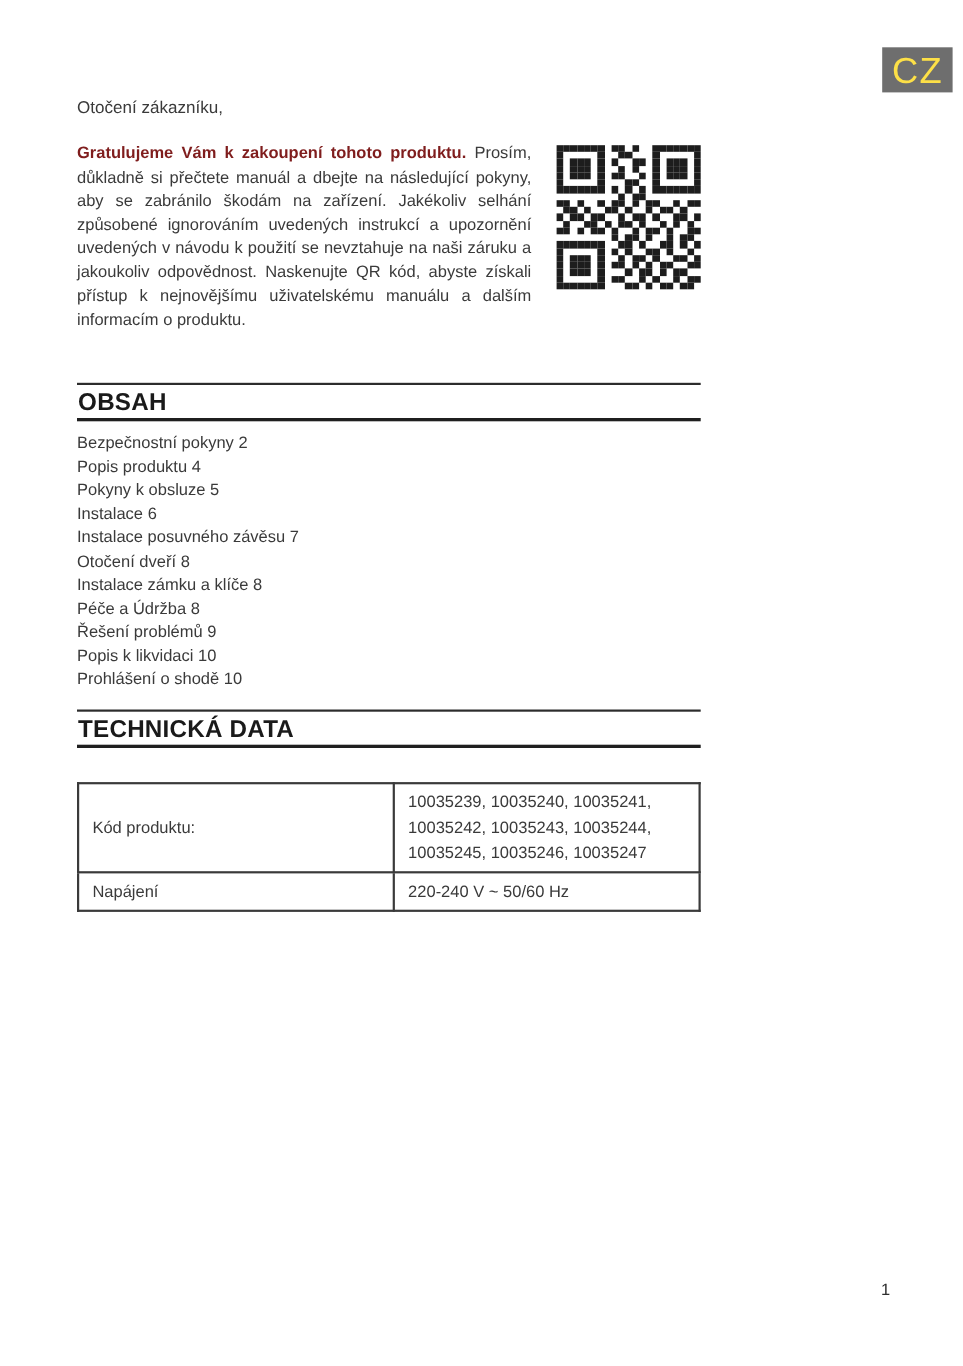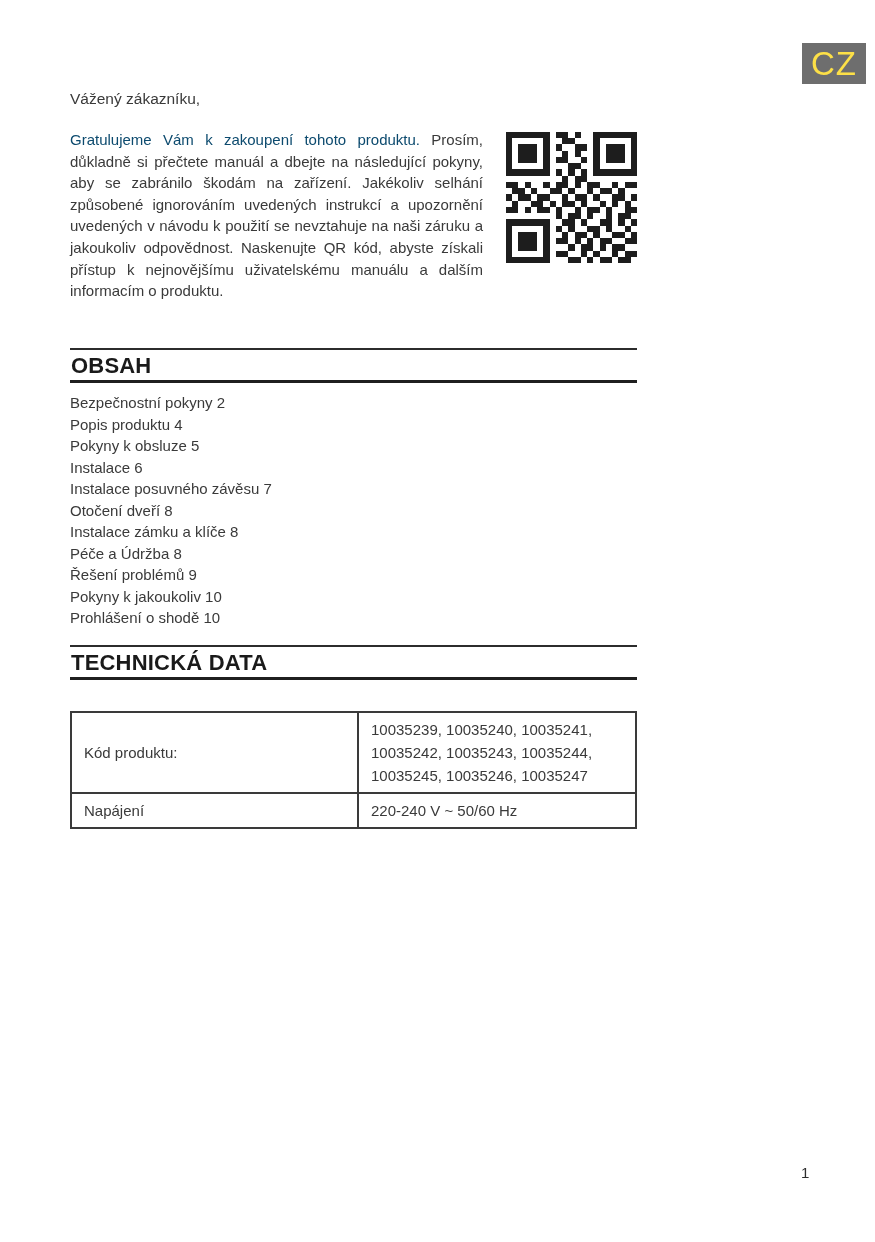--- a/index.html
+++ b/index.html
@@ -30,21 +30,21 @@
   .greeting {
     position:absolute; left:70px; top:88px;
     font-size:15.5px; line-height:21px;
   }
   .intro-para {
     position:absolute; left:70px; top:129px;
     width:413px;
     font-size:15px; line-height:21.6px;
     text-align:justify;
   }
-  .intro-para .lead { font-weight:400; color:#0c4a6e; }
+  .intro-para .lead { font-weight:700; color:#7f1d1d; }
   
   .qr {
     position:absolute; left:506px; top:132px;
     width:131px; height:131px;
     display:grid;
     grid-template-columns:repeat(21,1fr);
     grid-template-rows:repeat(21,1fr);
     background:#ffffff;
   }
   .qr .qm { background:#1d1d1d; }
@@ -89,21 +89,21 @@
 </style>
 </head>
 <body>
 
 <div class="page">
 
   <div class="cz-badge">
     <span>CZ</span>
   </div>
 
-  <div class="greeting">Vážený zákazníku,</div>
+  <div class="greeting">Otočení zákazníku,</div>
 
   <p class="intro-para"><span class="lead">Gratulujeme Vám k zakoupení tohoto produktu.</span> <span>Prosím, důkladně si přečtete manuál a dbejte na následující pokyny, aby se zabránilo škodám na zařízení. Jakékoliv selhání způsobené ignorováním uvedených instrukcí a upozornění uvedených v návodu k použití se nevztahuje na naši záruku a jakoukoliv odpovědnost. Naskenujte QR kód, abyste získali přístup k nejnovějšímu uživatelskému manuálu a dalším informacím o produktu.</span></p>
 
   <div class="qr">
       <span class="qm"></span>
       <span class="qm"></span>
       <span class="qm"></span>
       <span class="qm"></span>
       <span class="qm"></span>
       <span class="qm"></span>
@@ -553,21 +553,21 @@
   <div class="toc-list">
     <div class="toc-item"><span>Bezpečnostní pokyny</span> <span>2</span></div>
     <div class="toc-item"><span>Popis produktu</span> <span>4</span></div>
     <div class="toc-item"><span>Pokyny k obsluze</span> <span>5</span></div>
     <div class="toc-item"><span>Instalace</span> <span>6</span></div>
     <div class="toc-item"><span>Instalace posuvného závěsu</span> <span>7</span></div>
     <div class="toc-item"><span>Otočení dveří</span> <span>8</span></div>
     <div class="toc-item"><span>Instalace zámku a klíče</span> <span>8</span></div>
     <div class="toc-item"><span>Péče a Údržba</span> <span>8</span></div>
     <div class="toc-item"><span>Řešení problémů</span> <span>9</span></div>
-    <div class="toc-item"><span>Pokyny k jakoukoliv</span> <span>10</span></div>
+    <div class="toc-item"><span>Popis k likvidaci</span> <span>10</span></div>
     <div class="toc-item"><span>Prohlášení o shodě</span> <span>10</span></div>
   </div>
 
   <div class="section section-tech">
     <div class="rule-thin"></div>
     <h2>TECHNICKÁ DATA</h2>
     <div class="rule-thick"></div>
   </div>
 
   <table class="tech-table">

